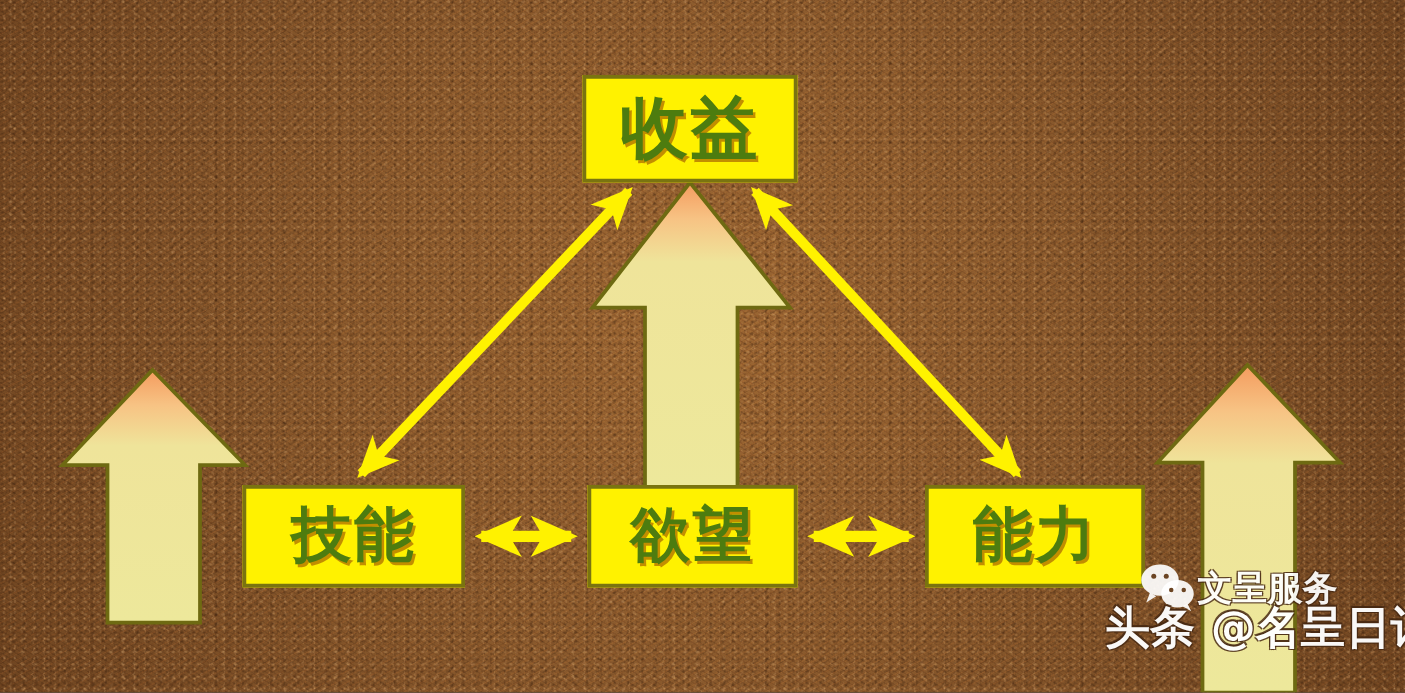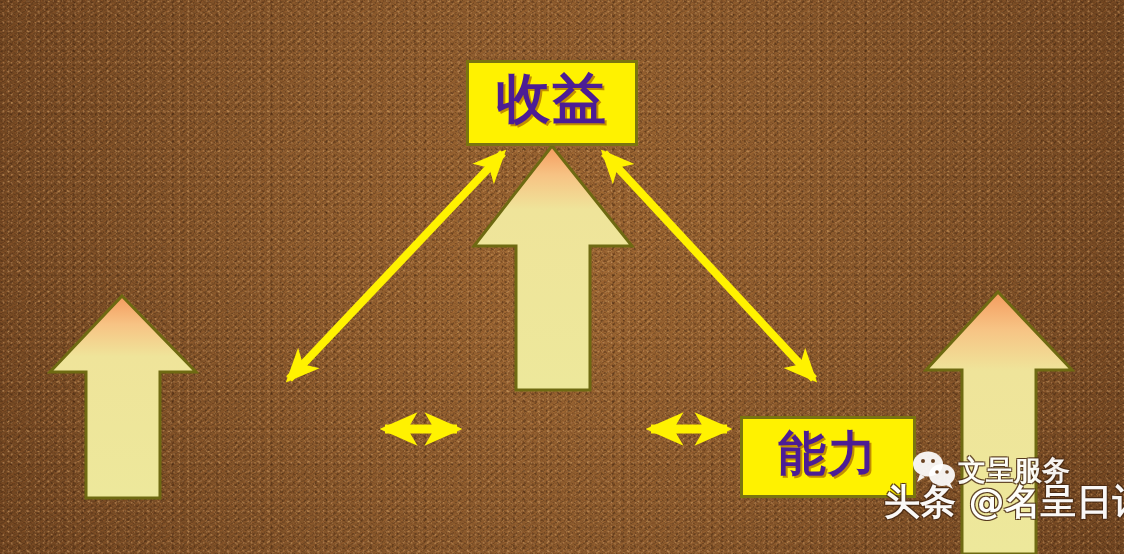--- a/index.html
+++ b/index.html
@@ -55,36 +55,36 @@
   .node {
     position: absolute;
     background: #FFF200;
     border: 3px solid #7a7410;
     box-sizing: border-box;
     display: flex;
     align-items: center;
     justify-content: center;
   }
   .node .label {
-    color: #4c1d95;
+    color: #4d7c0f;
     font-weight: bold;
     letter-spacing: 2px;
     line-height: 1;
     text-shadow: 2px 2px 0 rgba(120,20,0,.45);
     white-space: nowrap;
-    font-family: Liberation Mono, monospace;
+    font-family: Liberation Serif, serif;
   }
 
   #node-top    { left: 466px; top: 60px;  width: 172px; height: 86px; }
   #node-top    .label { font-size: 54px; }
   #node-left   { left: 194px; top: 388px; width: 178px; height: 82px; }
   #node-left   .label { font-size: 48px; }
   #node-center { left: 470px; top: 388px; width: 168px; height: 82px; }
   #node-center .label { font-size: 48px; }
-  #node-right  { left: 740px; top: 388px; width: 176px; height: 82px; margin-top: 28px; }
+  #node-right  { left: 740px; top: 388px; width: 176px; height: 82px; }
   #node-right  .label { font-size: 48px; }
 
   
   #watermark {
     position: absolute;
     left: 880px;
     top: 448px;
     width: 244px;
     height: 86px;
     pointer-events: none;
@@ -157,21 +157,27 @@
 
     <g>
       <line x1="651" y1="429" x2="727" y2="429" stroke="#FFF200" stroke-width="9" marker-start="url(#arrowHead)" marker-end="url(#arrowHead)"></line>
     </g>
   </svg>
 
   <div class="node" id="node-top">
     <span class="label">收益</span>
   </div>
 
+  <div class="node" id="node-left">
+    <span class="label">技能</span>
+  </div>
 
+  <div class="node" id="node-center">
+    <span class="label">欲望</span>
+  </div>
 
   <div class="node" id="node-right">
     <span class="label">能力</span>
   </div>
 
   <div id="watermark">
     <svg id="wm-chat-icon" viewBox="0 0 52 40">
       <ellipse cx="20" cy="14" rx="15" ry="12.5" fill="#ffffff" opacity=".92"></ellipse>
       <path d="M 12 24 L 9 32 L 17 27 Z" fill="#ffffff" opacity=".92"></path>
       <ellipse cx="34" cy="25" rx="13" ry="11" fill="#ffffff" opacity=".92"></ellipse>

